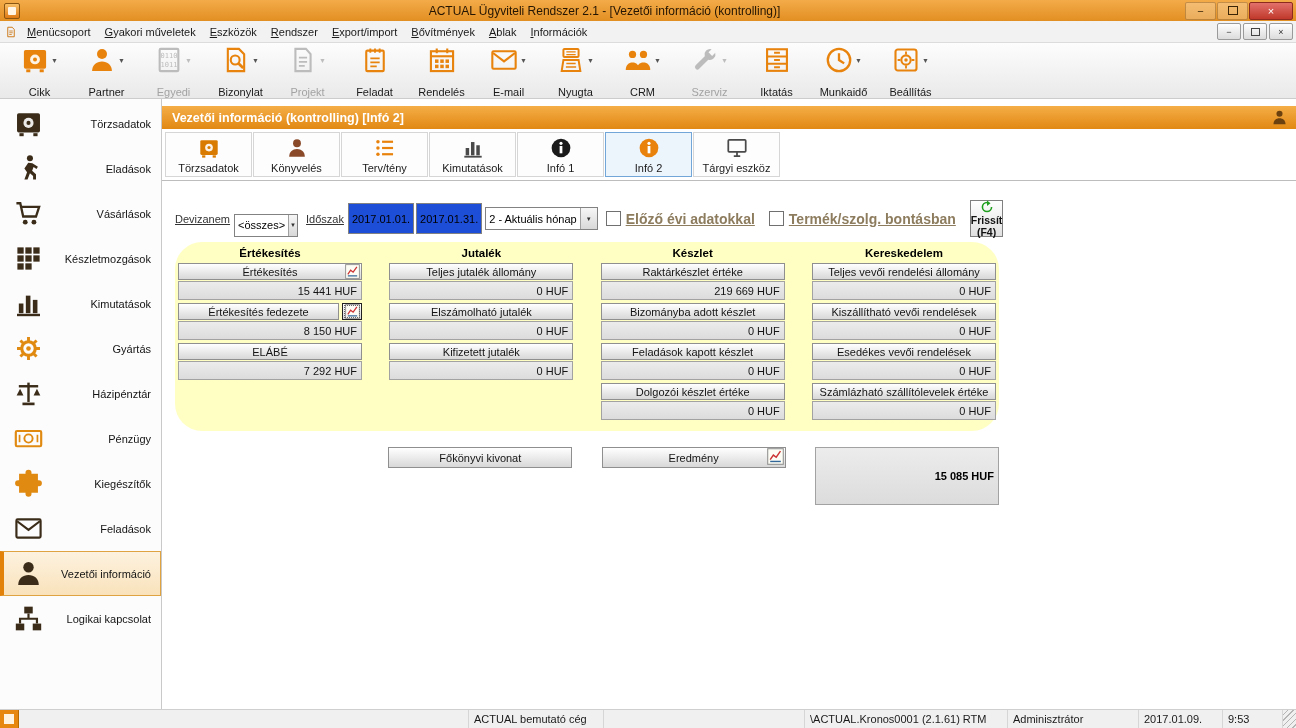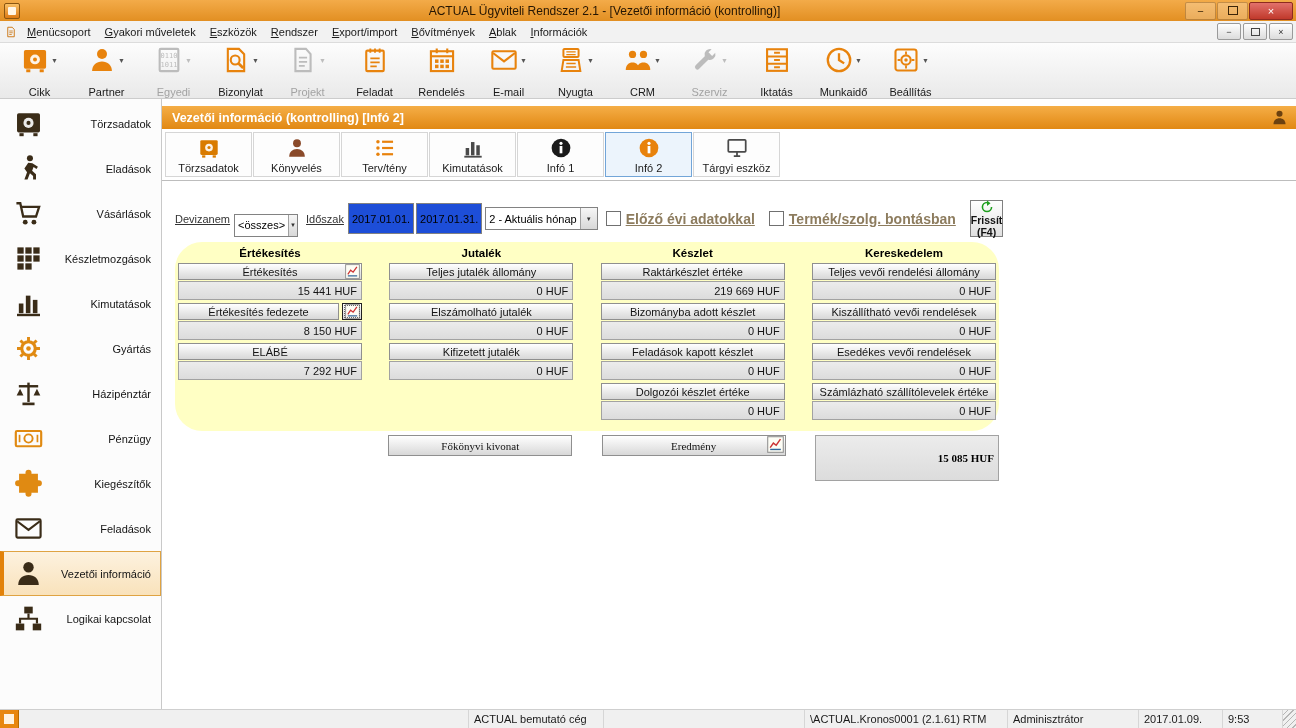--- a/index.html
+++ b/index.html
@@ -66,23 +66,23 @@
   .ypanel{margin-top:5px;background:#ffffc4;padding:3px 3px 8px;border-radius:27px;}
   .panel-grid{display:grid;grid-template-columns:repeat(4,184px);justify-content:space-between;}
   .pcol-header{font-size:11.5px;font-weight:bold;text-align:center;padding:2px 0 4px;color:#000;}
   .pbtn-row{display:flex;gap:3px;margin-bottom:1px;}
   .pbtn{flex:1;height:17px;border:1px solid #8f8f8f;background:linear-gradient(#ffffff,#d8d8d8);font-size:11px;color:#141414;display:flex;align-items:center;justify-content:center;position:relative;padding:0;}
   .inline-chart{position:absolute;right:1px;top:0px;}
   .mini-btn{flex:0 0 20px;height:17px;border:1px solid #8f8f8f;background:linear-gradient(#ffffff,#d8d8d8);display:flex;align-items:center;justify-content:center;padding:0;}
   .mini-btn.focused{border:1px solid #222;outline:1px dotted #666;outline-offset:-3px;}
   .pval{height:17px;border:1px solid #a2a2a2;background:linear-gradient(#ececec,#dcdcdc);font-size:11px;color:#141414;display:flex;align-items:center;justify-content:flex-end;padding:0 4px;margin:1px 0 3px;}
 
-  .bottom-grid{display:grid;grid-template-columns:repeat(4,184px);justify-content:space-between;margin-top:4px;font-family:Liberation Serif, serif;}
+  .bottom-grid{display:grid;grid-template-columns:repeat(4,184px);justify-content:space-between;margin-top:16px;}
   .big-btn{height:21px;border:1px solid #8f8f8f;background:linear-gradient(#ffffff,#d8d8d8);font-size:11px;display:flex;align-items:center;justify-content:center;position:relative;color:#141414;}
-  .result-val{height:20px;border:1px solid #a2a2a2;background:linear-gradient(#ececec,#dcdcdc);font-size:11px;font-weight:bold;display:flex;align-items:center;justify-content:flex-end;padding:12px 4px;color:#000;}
+  .result-val{height:20px;border:1px solid #a2a2a2;background:linear-gradient(#ececec,#dcdcdc);font-size:11px;font-weight:bold;display:flex;align-items:center;justify-content:flex-end;padding:18px 4px;color:#000;}
 
   
   .statusbar{flex:0 0 18px;background:#f0f0f0;border-top:1px solid #cfcfcf;display:flex;align-items:stretch;font-size:11px;color:#1a1a1a;}
   .sb-logo{flex:0 0 18px;background:#e8870f;border-right:1px solid #b86a00;position:relative;}
   .sb-logo::after{content:'';position:absolute;inset:4px;background:#fff3e0;}
   .sb-seg{display:flex;align-items:center;padding:0 5px;border-right:1px solid #d6d6d6;white-space:nowrap;overflow:hidden;}
   .sb-fill{flex:1;border-right:1px solid #d6d6d6;}
   .sb-grip{flex:0 0 13px;background:repeating-linear-gradient(135deg,transparent 0 3px,#b5b5b5 3px 4px);}
 </style>
 </head>

